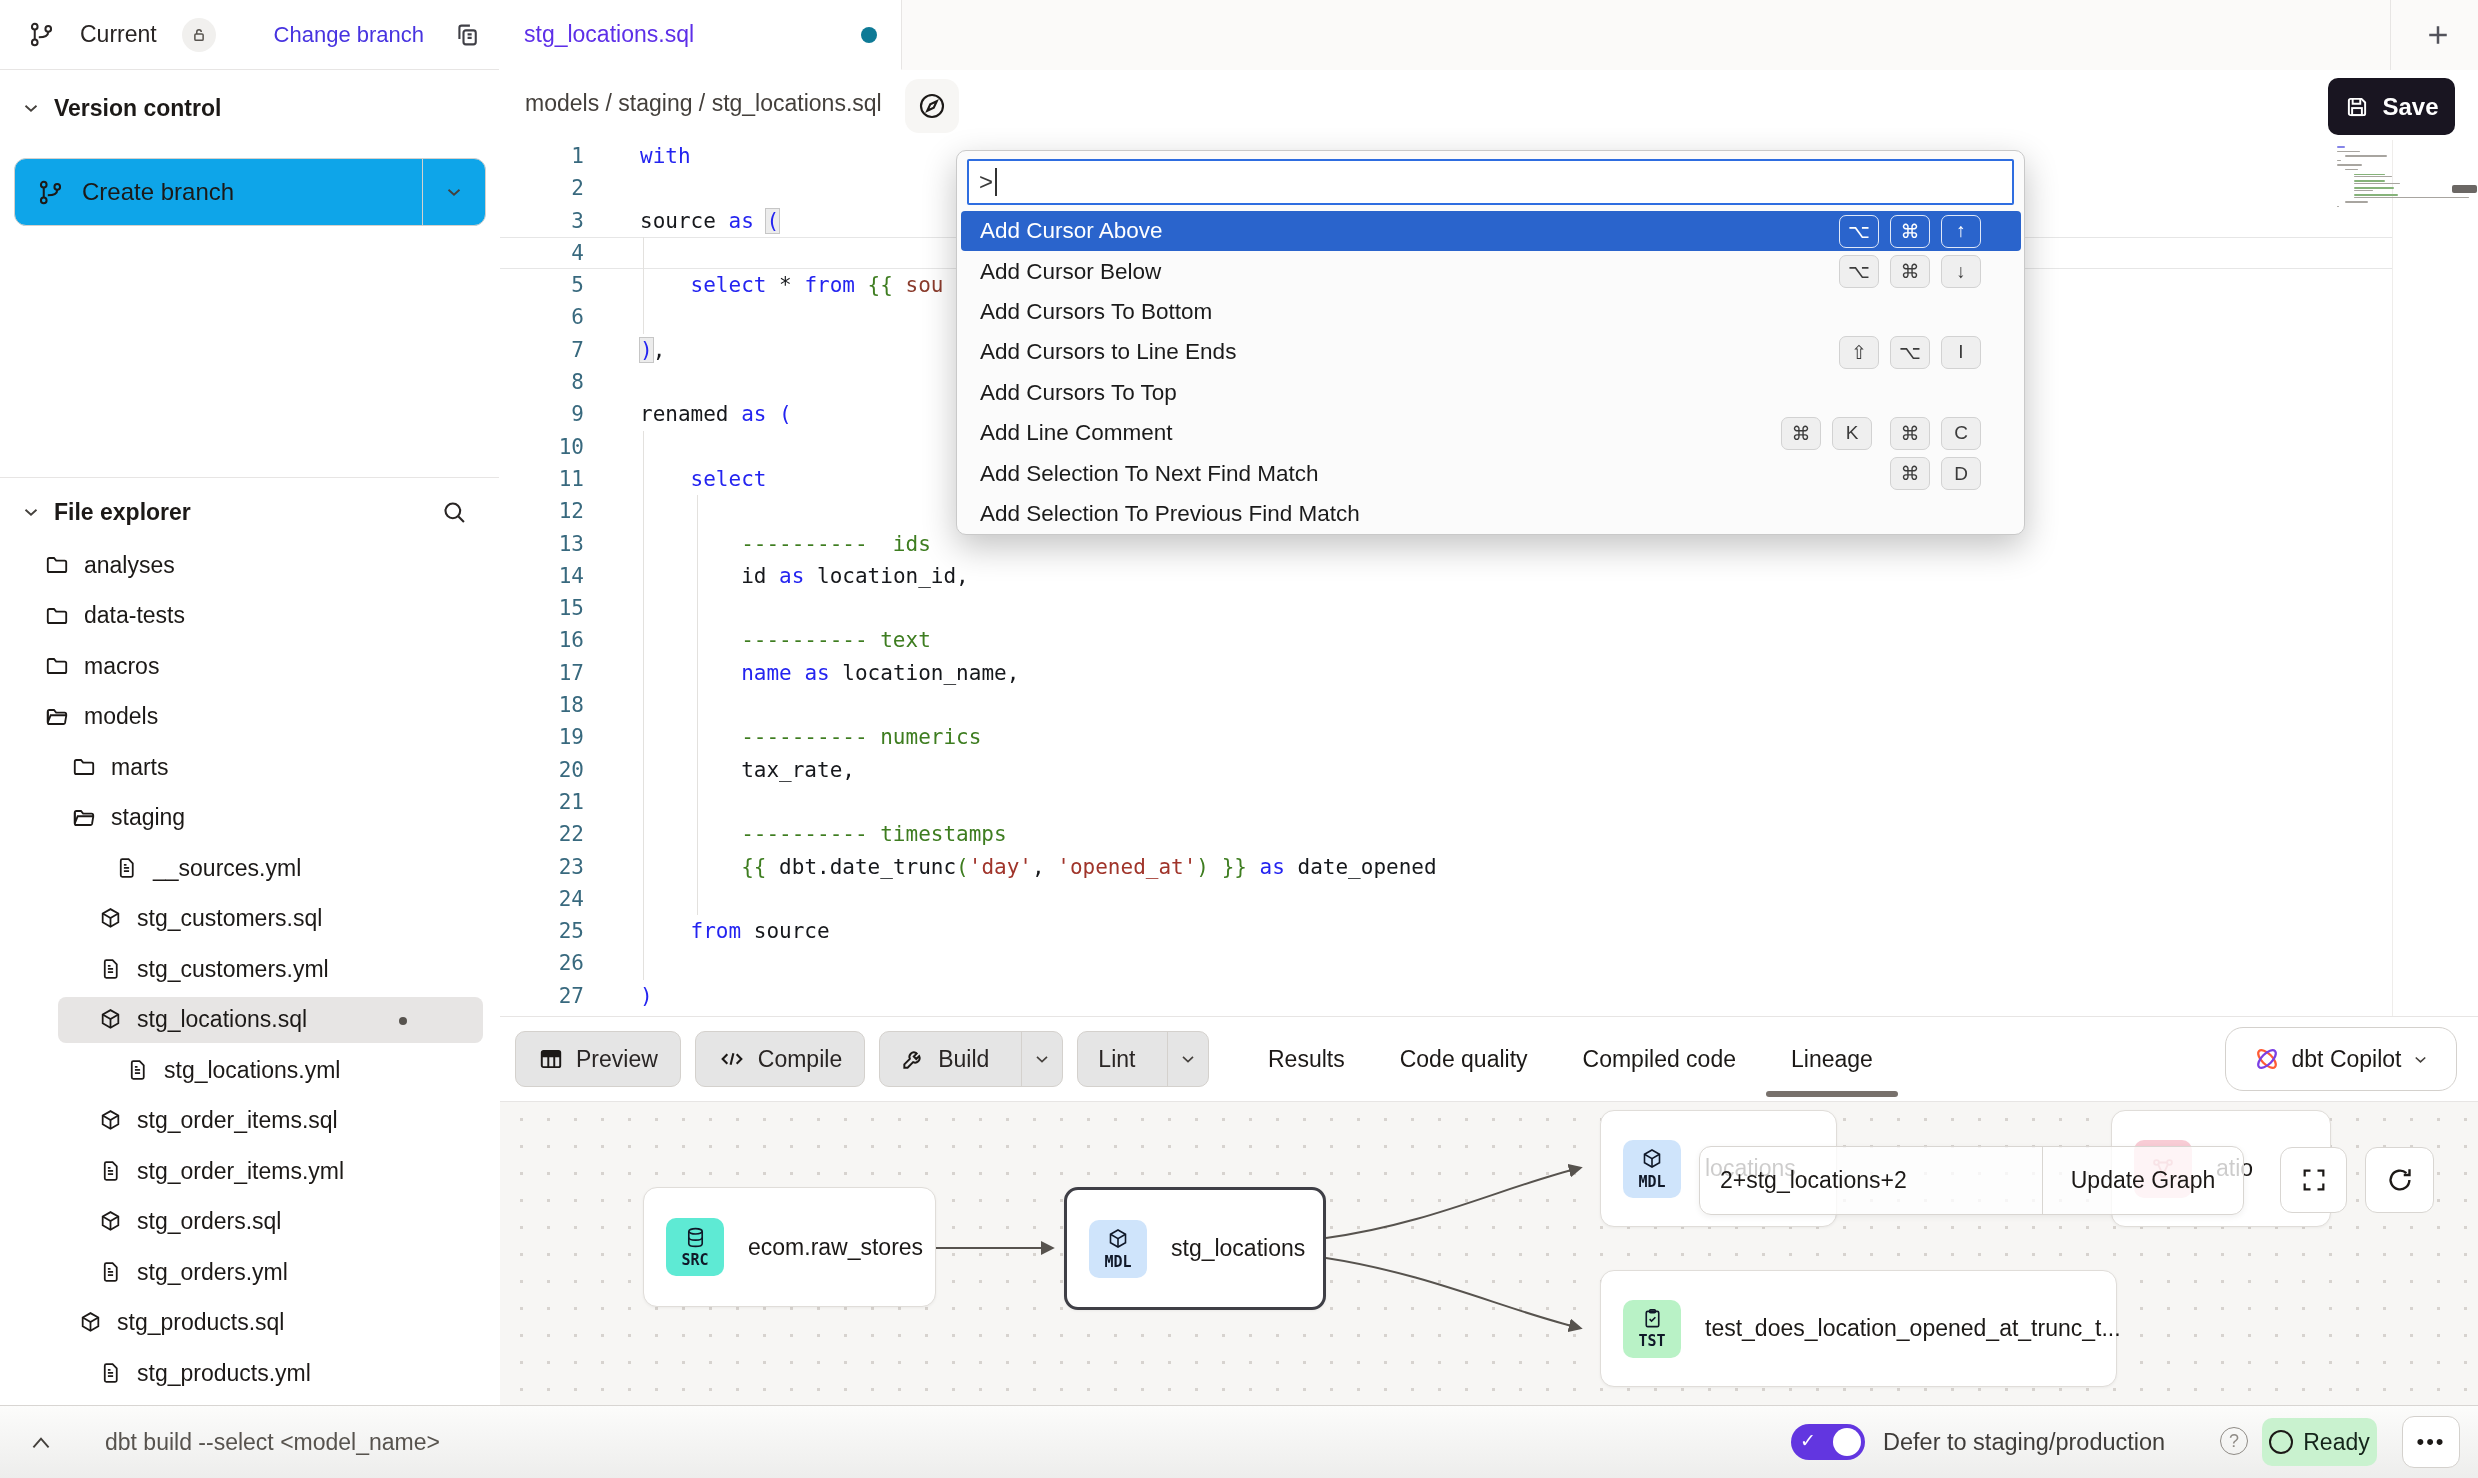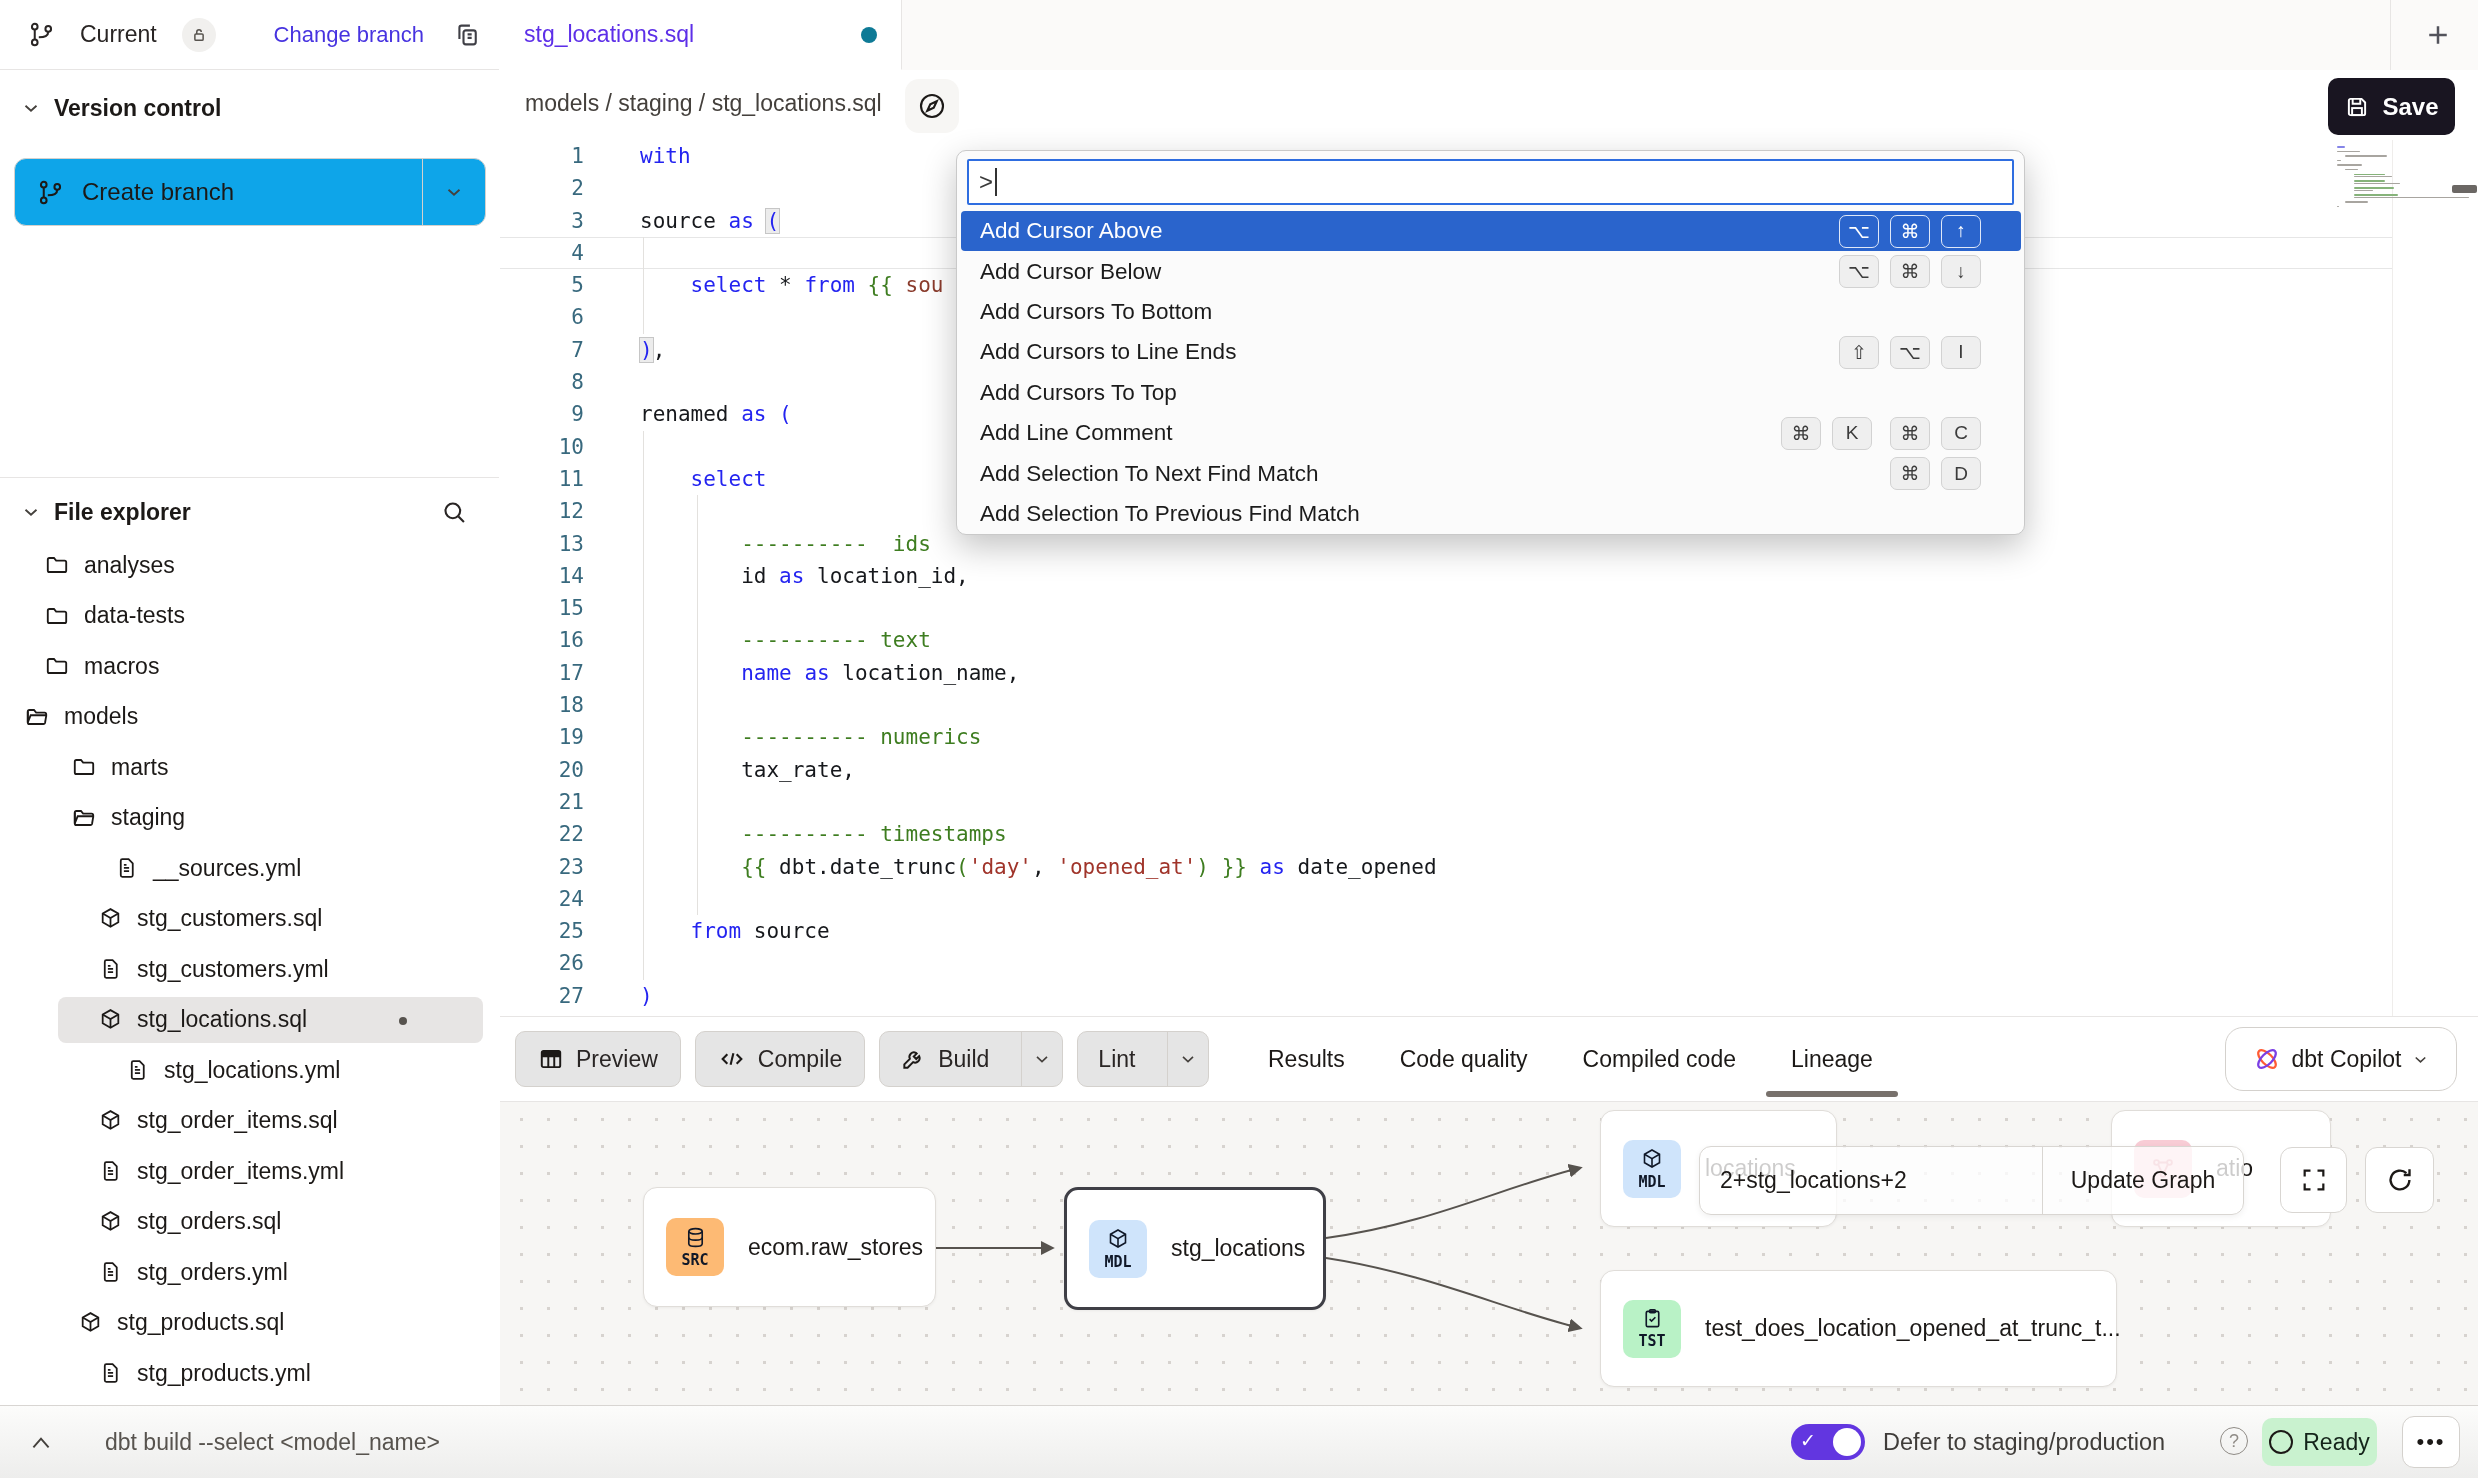--- a/index.html
+++ b/index.html
@@ -89,21 +89,21 @@
   .ptab.active::after{content:"";position:absolute;left:-25px;right:-25px;bottom:4px;height:6px;border-radius:3px;background:#78716c;}
   #copilot-btn{position:absolute;left:1725px;top:10px;width:232px;height:64px;border:1.5px solid #d4d1cd;border-radius:18px;background:#fff;display:flex;align-items:center;justify-content:center;gap:10px;font-size:23px;font-weight:500;color:#1c1917;cursor:pointer;box-sizing:border-box;}
 
   
   #canvas{left:500px;top:1102px;width:1978px;height:303px;background:#f7f6f4;
           background-image:radial-gradient(#d7d3cf 1.7px,transparent 1.9px);background-size:27px 27px;background-position:8px 4px;}
   .node{position:absolute;background:#fff;border:1.5px solid #e0ddd9;border-radius:14px;box-shadow:0 1px 3px rgba(0,0,0,.05);display:flex;align-items:center;padding-left:22px;box-sizing:border-box;gap:24px;}
   .node.sel-node{border:3px solid #3f3f46;}
   .badge{width:58px;height:58px;border-radius:10px;display:flex;flex-direction:column;align-items:center;justify-content:center;gap:2px;flex:0 0 auto;}
   .badge .blbl{font-size:15px;font-weight:600;color:#101828;font-family:"DejaVu Sans Mono",monospace;}
-  .badge.src{background:#fdba74;}
+  .badge.src{background:#5eead4;}
   .badge.mdl{background:#cfe4fb;}
   .badge.tst{background:#b9f2c6;}
   .badge.exp{background:#f8ccd5;}
   .node-label{font-size:23px;color:#1c1917;white-space:nowrap;}
   #lin-bar{position:absolute;left:1199px;top:44px;width:545px;height:69px;background:rgba(255,255,255,.78);border:1.5px solid #d9d6d2;border-radius:12px;box-sizing:border-box;display:flex;box-shadow:0 2px 6px rgba(0,0,0,.06);z-index:3;}
   #lin-search{flex:1;display:flex;align-items:center;padding-left:20px;font-size:23px;color:#1c1917;}
   #lin-update{width:200px;border-left:1.5px solid #d9d6d2;display:flex;align-items:center;justify-content:center;font-size:23px;font-weight:500;color:#1c1917;cursor:pointer;}
   .lin-icon-btn{position:absolute;top:45px;width:67px;height:66px;background:#fff;border:1.5px solid #d9d6d2;border-radius:12px;display:flex;align-items:center;justify-content:center;cursor:pointer;box-sizing:border-box;z-index:4;}
 
   
@@ -218,21 +218,21 @@
           <span>data-tests</span>
         </div>
         <div class="tree-row" style="padding-left: 44px;">
           <span>
             <svg width="26" height="26" viewBox="0 0 24 24" fill="none" stroke="#1c1917" stroke-width="1.7">
               <path d="M3.5 7c0-.8.7-1.5 1.5-1.5h4.2l2 2.4H19c.8 0 1.5.7 1.5 1.5V17c0 .8-.7 1.5-1.5 1.5H5c-.8 0-1.5-.7-1.5-1.5z"></path>
             </svg>
           </span>
           <span>macros</span>
         </div>
-        <div class="tree-row" style="padding-left: 24px;">
+        <div class="tree-row" style="padding-left: 44px;">
           <span>
             <svg width="26" height="26" viewBox="0 0 24 24" fill="none" stroke="#1c1917" stroke-width="1.7">
               <path d="M3.5 7c0-.8.7-1.5 1.5-1.5h4.2l2 2.4H19c.8 0 1.5.7 1.5 1.5v1H6.2L3.5 17z"></path>
               <path d="M3.5 17V7M3.5 17c0 .8.7 1.5 1.5 1.5h13c.7 0 1.2-.4 1.4-1L20.5 11"></path>
             </svg>
           </span>
           <span>models</span>
         </div>
         <div class="tree-row" style="padding-left: 71px;">
           <span>

